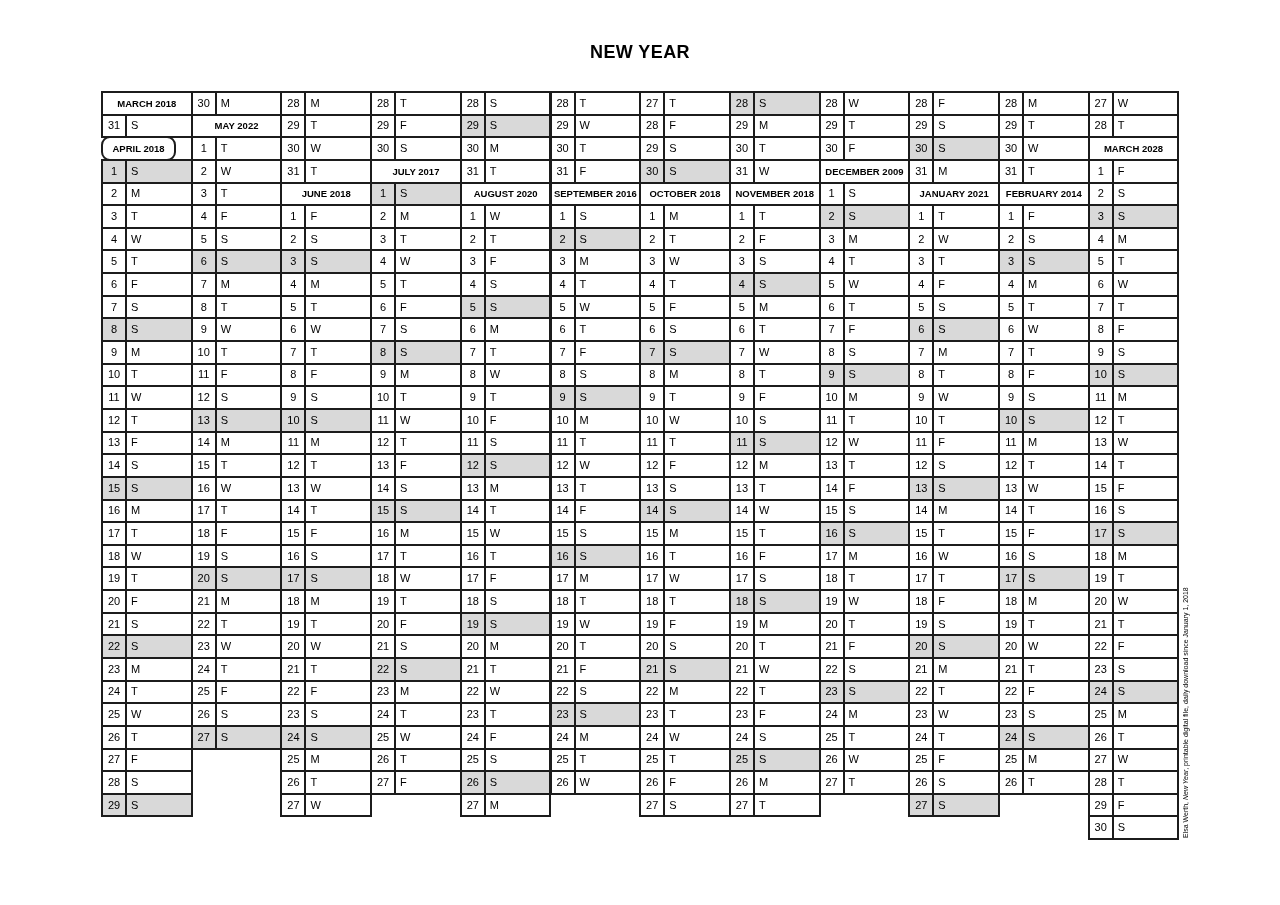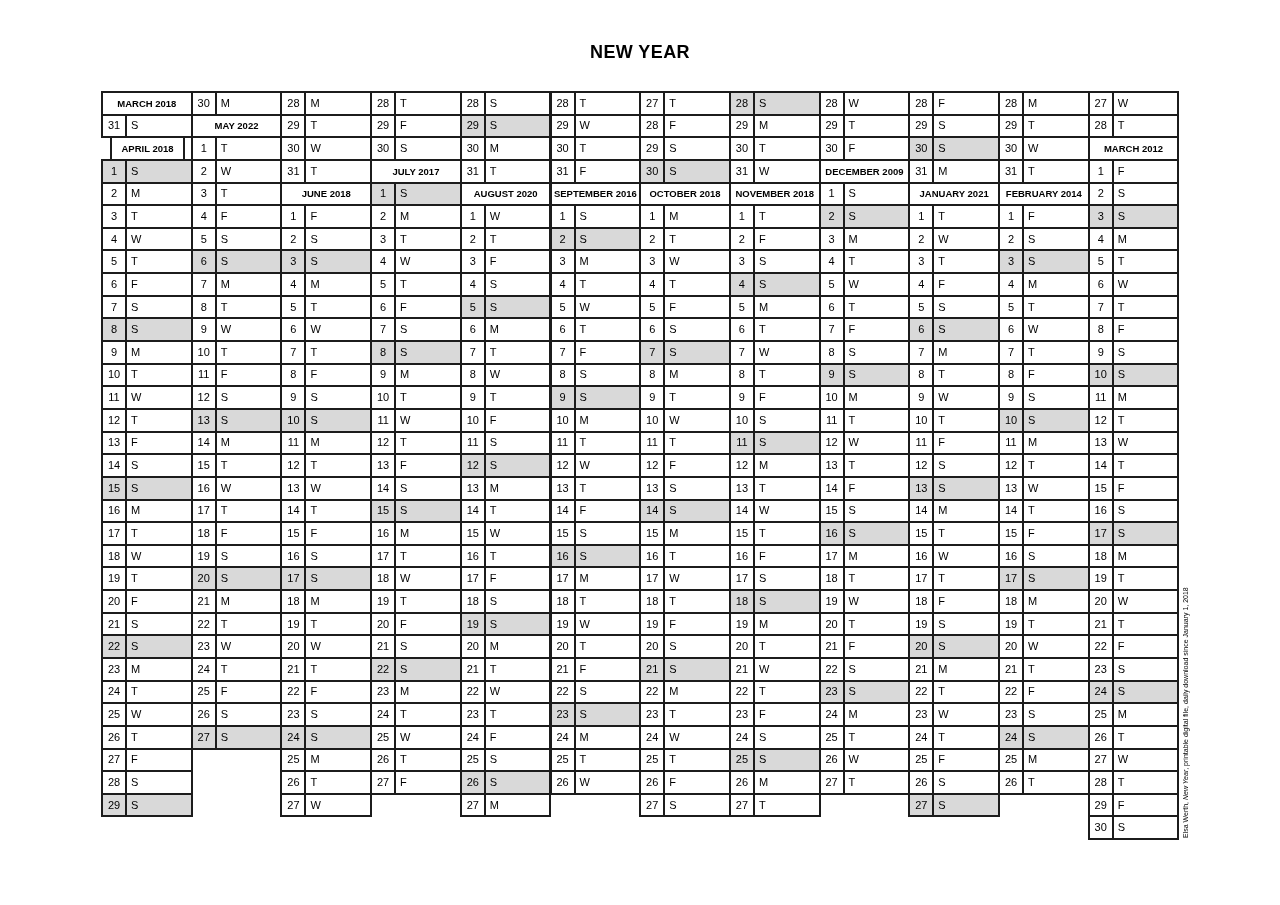--- a/index.html
+++ b/index.html
@@ -43,21 +43,21 @@
 <body>
 
 <h1 class="title">NEW YEAR</h1>
 
 <div id="grid" class="grid">
     <div class="cell month" style="left: 101px; top: 91px; width: 91.7px; height: 24.64px;">MARCH 2018</div>
     <div class="cell day" style="left: 101px; top: 113.64px; width: 91.7px; height: 24.64px;">
       <span class="n">31</span>
       <span class="d">S</span>
     </div>
-    <div class="cell month" style="left: 110px; top: 136.28px; width: 75px; height: 24.64px;">APRIL 2018</div>
+    <div class="cell month" style="left: 101px; top: 136.28px; width: 75px; height: 24.64px; border-radius: 9px;">APRIL 2018</div>
     <div class="cell day sun" style="left: 101px; top: 158.92px; width: 91.7px; height: 24.64px;">
       <span class="n">1</span>
       <span class="d">S</span>
     </div>
     <div class="cell day" style="left: 101px; top: 181.56px; width: 91.7px; height: 24.64px;">
       <span class="n">2</span>
       <span class="d">M</span>
     </div>
     <div class="cell day" style="left: 101px; top: 204.2px; width: 91.7px; height: 24.64px;">
       <span class="n">3</span>
@@ -1390,21 +1390,21 @@
       <span class="d">T</span>
     </div>
     <div class="cell day" style="left: 1087.7px; top: 91px; width: 91.7px; height: 24.64px;">
       <span class="n">27</span>
       <span class="d">W</span>
     </div>
     <div class="cell day" style="left: 1087.7px; top: 113.64px; width: 91.7px; height: 24.64px;">
       <span class="n">28</span>
       <span class="d">T</span>
     </div>
-    <div class="cell month" style="left: 1087.7px; top: 136.28px; width: 91.7px; height: 24.64px;">MARCH 2012</div>
+    <div class="cell month" style="left: 1087.7px; top: 136.28px; width: 91.7px; height: 24.64px;">MARCH 2028</div>
     <div class="cell day" style="left: 1087.7px; top: 158.92px; width: 91.7px; height: 24.64px;">
       <span class="n">1</span>
       <span class="d">F</span>
     </div>
     <div class="cell day" style="left: 1087.7px; top: 181.56px; width: 91.7px; height: 24.64px;">
       <span class="n">2</span>
       <span class="d">S</span>
     </div>
     <div class="cell day sun" style="left: 1087.7px; top: 204.2px; width: 91.7px; height: 24.64px;">
       <span class="n">3</span>

